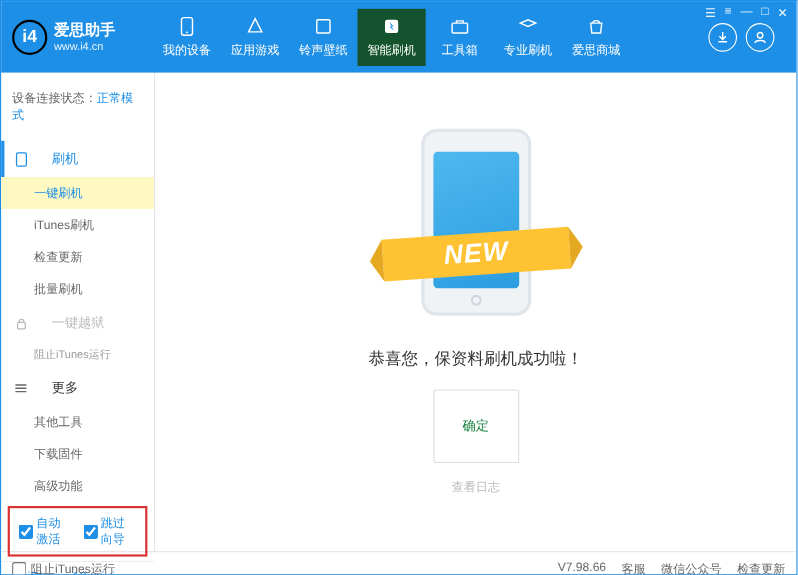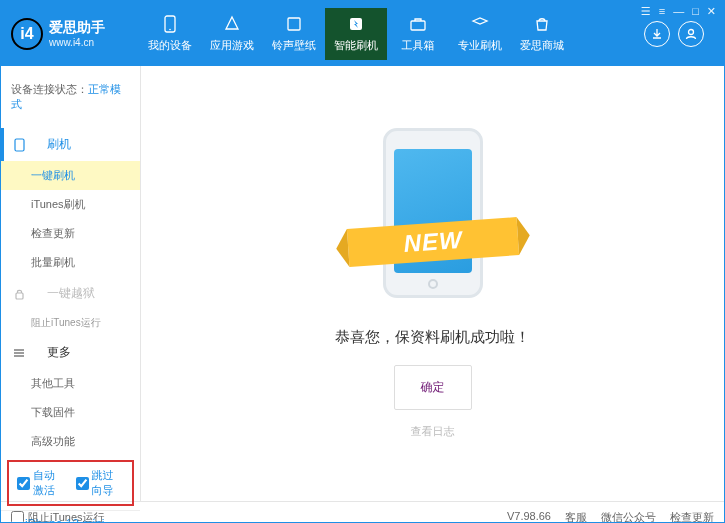--- a/index.html
+++ b/index.html
@@ -37,21 +37,21 @@
 .phone-illust { width: 120px; height: 180px; position: relative; margin-bottom: 20px; }
 .phone-body { width: 100px; height: 170px; background: #f0f3f6; border-radius: 14px; margin: 0 auto; position: relative; border: 3px solid #dfe5ea; }
 .phone-screen { position: absolute; top: 18px; left: 8px; right: 8px; bottom: 22px; background: linear-gradient(160deg, #4fb8ef 0%, #2a9de0 100%); border-radius: 4px; }
 .phone-home { position: absolute; bottom: 6px; left: 50%; transform: translateX(-50%); width: 10px; height: 10px; border: 2px solid #cfd6dc; border-radius: 50%; }
 .new-ribbon { position: absolute; top: 95px; left: -25px; right: -25px; height: 38px; background: #ffc233; display: flex; align-items: center; justify-content: center; transform: rotate(-4deg); }
 .new-ribbon::before, .new-ribbon::after { content: ''; position: absolute; width: 0; height: 0; border-top: 19px solid transparent; border-bottom: 19px solid transparent; }
 .new-ribbon::before { left: -12px; border-right: 12px solid #e5a921; }
 .new-ribbon::after { right: -12px; border-left: 12px solid #e5a921; }
 .new-text { font-size: 24px; font-weight: 900; color: #fff; font-style: italic; letter-spacing: 1px; }
 .success-msg { font-size: 15px; color: #333; margin-bottom: 18px; }
-.ok-btn { border: 1px solid #ddd; background: #fff; padding: 13px 26px; font-size: 12px; color: #701a75; cursor: pointer; border-radius: 2px; }
+.ok-btn { border: 1px solid #ddd; background: #fff; padding: 24px 26px; font-size: 12px; color: #15803d; cursor: pointer; border-radius: 2px; }
 .log-link { margin-top: 14px; font-size: 11px; color: #bbb; cursor: pointer; }
 .footer { height: 32px; border-top: 1px solid #e5e5e5; display: flex; align-items: center; padding: 0 10px; font-size: 11px; color: #666; }
 .footer label { display: flex; align-items: center; gap: 4px; cursor: pointer; }
 .footer-right { margin-left: auto; display: flex; gap: 14px; }
 .footer-right span { cursor: pointer; }
 .sec-icon { width: 12px; height: 12px; display: inline-flex; align-items: center; justify-content: center; }
 </style>
 </head>
 <body>
 

